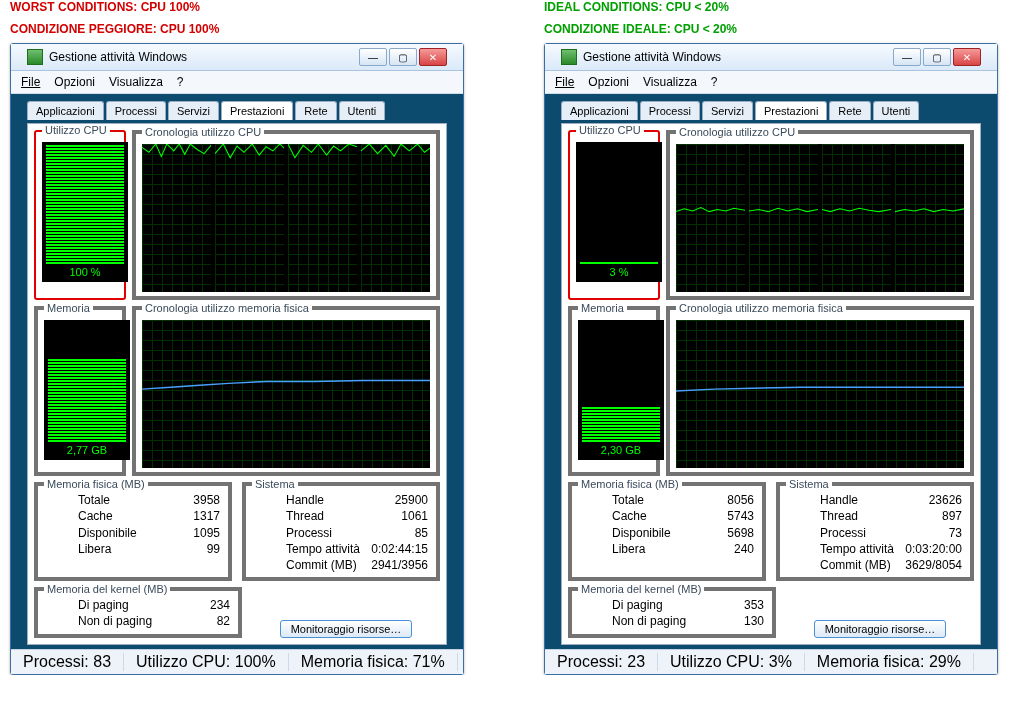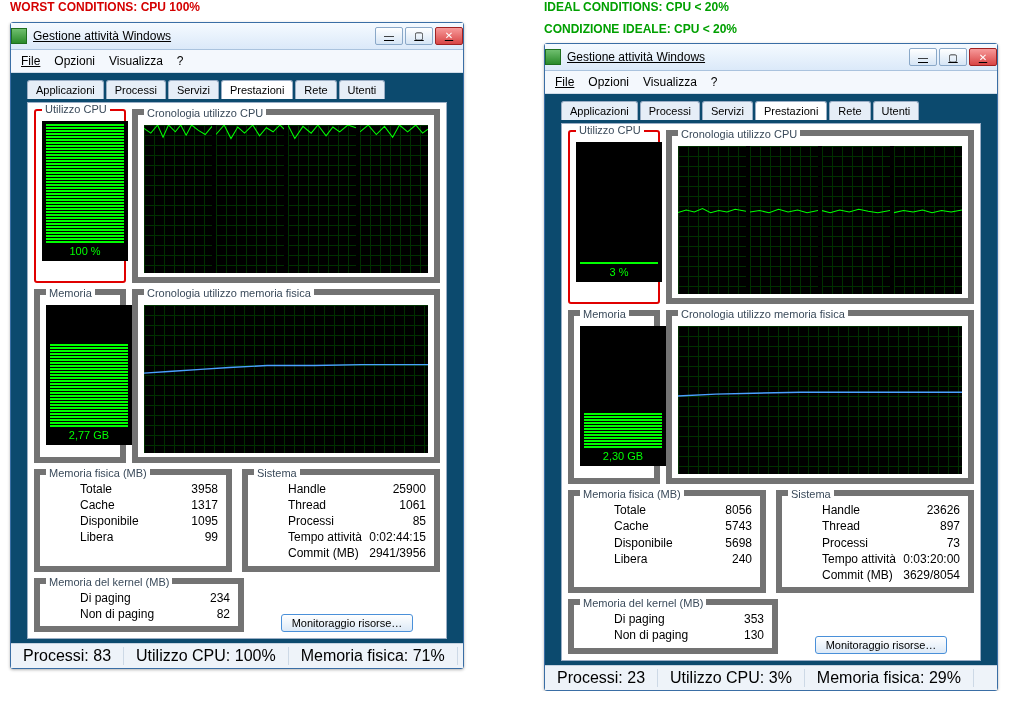--- a/index.html
+++ b/index.html
@@ -32,23 +32,22 @@
     border-radius: 3px;
     background: #eaf2fb;
     box-shadow: 0 1px 3px rgba(0,0,0,0.3);
   }
   .titlebar {
     height: 26px;
     background: linear-gradient(#f5faff, #dbe9f9);
     border-bottom: 1px solid #aac3de;
     display: flex;
     align-items: center;
-    padding: 0 0;
+    padding: 0 16px;
     font-size: 12px;
-    text-decoration: underline;
   }
   .titlebar .tb-icon {
     width: 16px; height: 16px;
     margin-right: 6px;
     background: linear-gradient(#6fbf6f, #2a8a2a);
     border: 1px solid #1e6e1e;
     box-sizing: border-box;
   }
   .titlebar .tb-title { flex: 1; color: #000; }
   .winbtn {
@@ -106,21 +105,21 @@
     min-height: 480px;
     position: relative;
   }
 
   .perf-top {
     display: flex;
     gap: 6px;
     margin-bottom: 6px;
   }
   .groupbox {
-    border: 6px solid #737373;
+    border: 4px solid #737373;
     padding: 6px 6px 4px;
     position: relative;
   }
   .groupbox .glabel {
     position: absolute;
     top: -8px; left: 6px;
     background: #fff;
     padding: 0 3px;
     font-size: 11px;
     color: #3a4a5a;
@@ -226,20 +225,21 @@
     border-right: 1px solid #cdd9e6;
   }
 </style>
 </head>
 <body>
 
 <div class="pair">
 
   <div class="col">
     <div class="headline red">WORST CONDITIONS: CPU 100%</div>
+    <div class="headline red">CONDIZIONE PEGGIORE: CPU 100%</div>
     <div class="window">
       <div class="titlebar">
         <span class="tb-icon"></span>
         <span class="tb-title">Gestione attività Windows</span>
         <span class="winbtn">—</span>
         <span class="winbtn">▢</span>
         <span class="winbtn close">✕</span>
       </div>
       <div class="menubar">
         <span><span class="underline">File</span></span>

